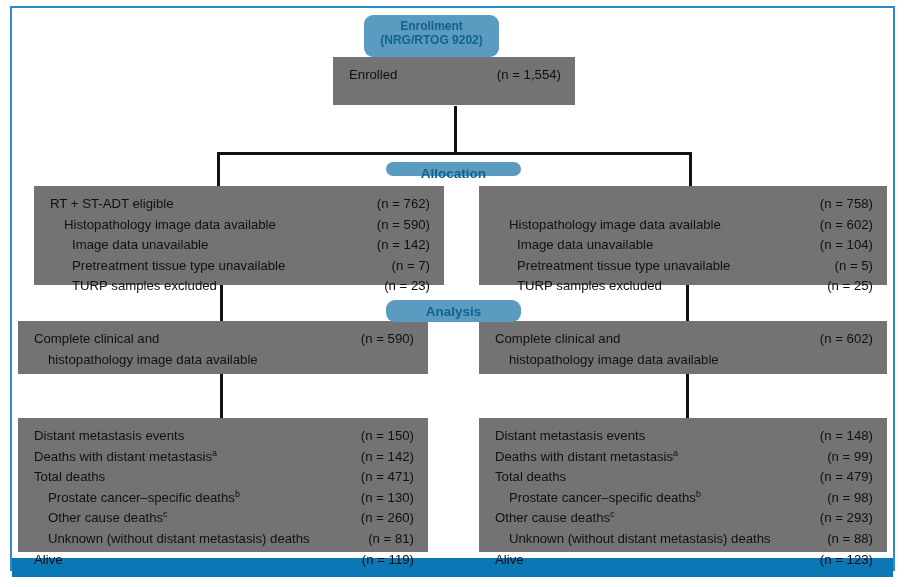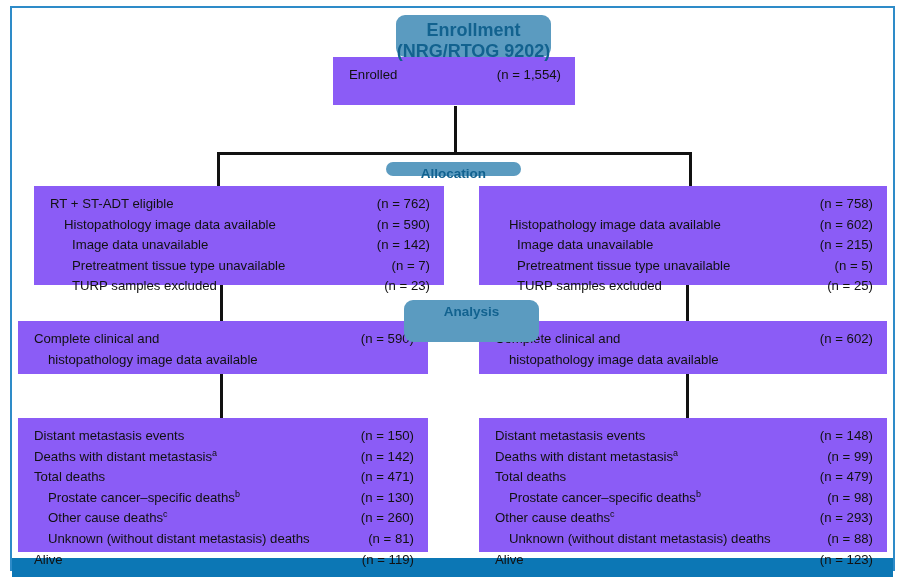--- a/index.html
+++ b/index.html
@@ -43,21 +43,21 @@
     text-align:center;
     line-height:1.16;
     z-index:5;
     box-sizing:border-box;
   }
   .pill .l1{display:block;}
 
   
   .box{
     position:absolute;
-    background:#8b5cf6;
+    background:#737373;
     box-sizing:border-box;
     z-index:2;
   }
   .rows{
     position:absolute;
     left:0;right:0;top:0;
     padding:8px 14px 8px 16px;
   }
   .row{
     display:flex;
@@ -85,21 +85,21 @@
   <div class="hline" style="left:217px;top:152px;width:475px;"></div>
   <div class="vline" style="left:217px;top:152px;height:45px;"></div>
   <div class="vline" style="left:689px;top:152px;height:45px;"></div>
 
   <div class="vline" style="left:220px;top:285px;height:36px;"></div>
   <div class="vline" style="left:686px;top:285px;height:36px;"></div>
 
   <div class="vline" style="left:220px;top:374px;height:45px;"></div>
   <div class="vline" style="left:686px;top:374px;height:45px;"></div>
 
-  <div class="pill" style="left:396px;top:15px;width:155px;height:42px;padding-top:5px;font-size:18px;">
+  <div class="pill" style="left:364px;top:15px;width:135px;height:42px;padding-top:5px;font-size:12px;">
     <span class="l1">Enrollment</span>
     <span class="l1">(NRG/RTOG 9202)</span>
   </div>
 
   <div class="box" style="left:333px;top:57px;width:242px;height:48px;">
     <div class="rows">
       <div class="row">
         <span class="lbl">Enrolled</span>
         <span class="spacer"></span>
         <span class="val">(n = 1,554)</span>
@@ -148,36 +148,36 @@
           <span class="val">(n = 758)</span>
         </div>
         <div class="row">
           <span class="lbl ind1">Histopathology image data available</span>
           <span class="spacer"></span>
           <span class="val">(n = 602)</span>
         </div>
         <div class="row">
           <span class="lbl ind2">Image data unavailable</span>
           <span class="spacer"></span>
-          <span class="val">(n = 215)</span>
+          <span class="val">(n = 104)</span>
         </div>
         <div class="row">
           <span class="lbl ind2">Pretreatment tissue type unavailable</span>
           <span class="spacer"></span>
           <span class="val">(n = 5)</span>
         </div>
         <div class="row">
           <span class="lbl ind2">TURP samples excluded</span>
           <span class="spacer"></span>
           <span class="val">(n = 25)</span>
         </div>
       </div>
   </div>
 
-  <div class="pill" style="left:386px;top:300px;width:135px;height:42px;padding-top:4px;font-size:13.5px;margin-left:18px;">
+  <div class="pill" style="left:386px;top:300px;width:135px;height:22px;padding-top:4px;font-size:13.5px;">
     <span class="l1">Analysis</span>
   </div>
 
   <div class="box" style="left:18px;top:321px;width:410px;height:53px;">
     <div class="rows">
       <div class="row">
         <span class="lbl">Complete clinical and</span>
         <span class="spacer"></span>
         <span class="val">(n = 590)</span>
       </div>

